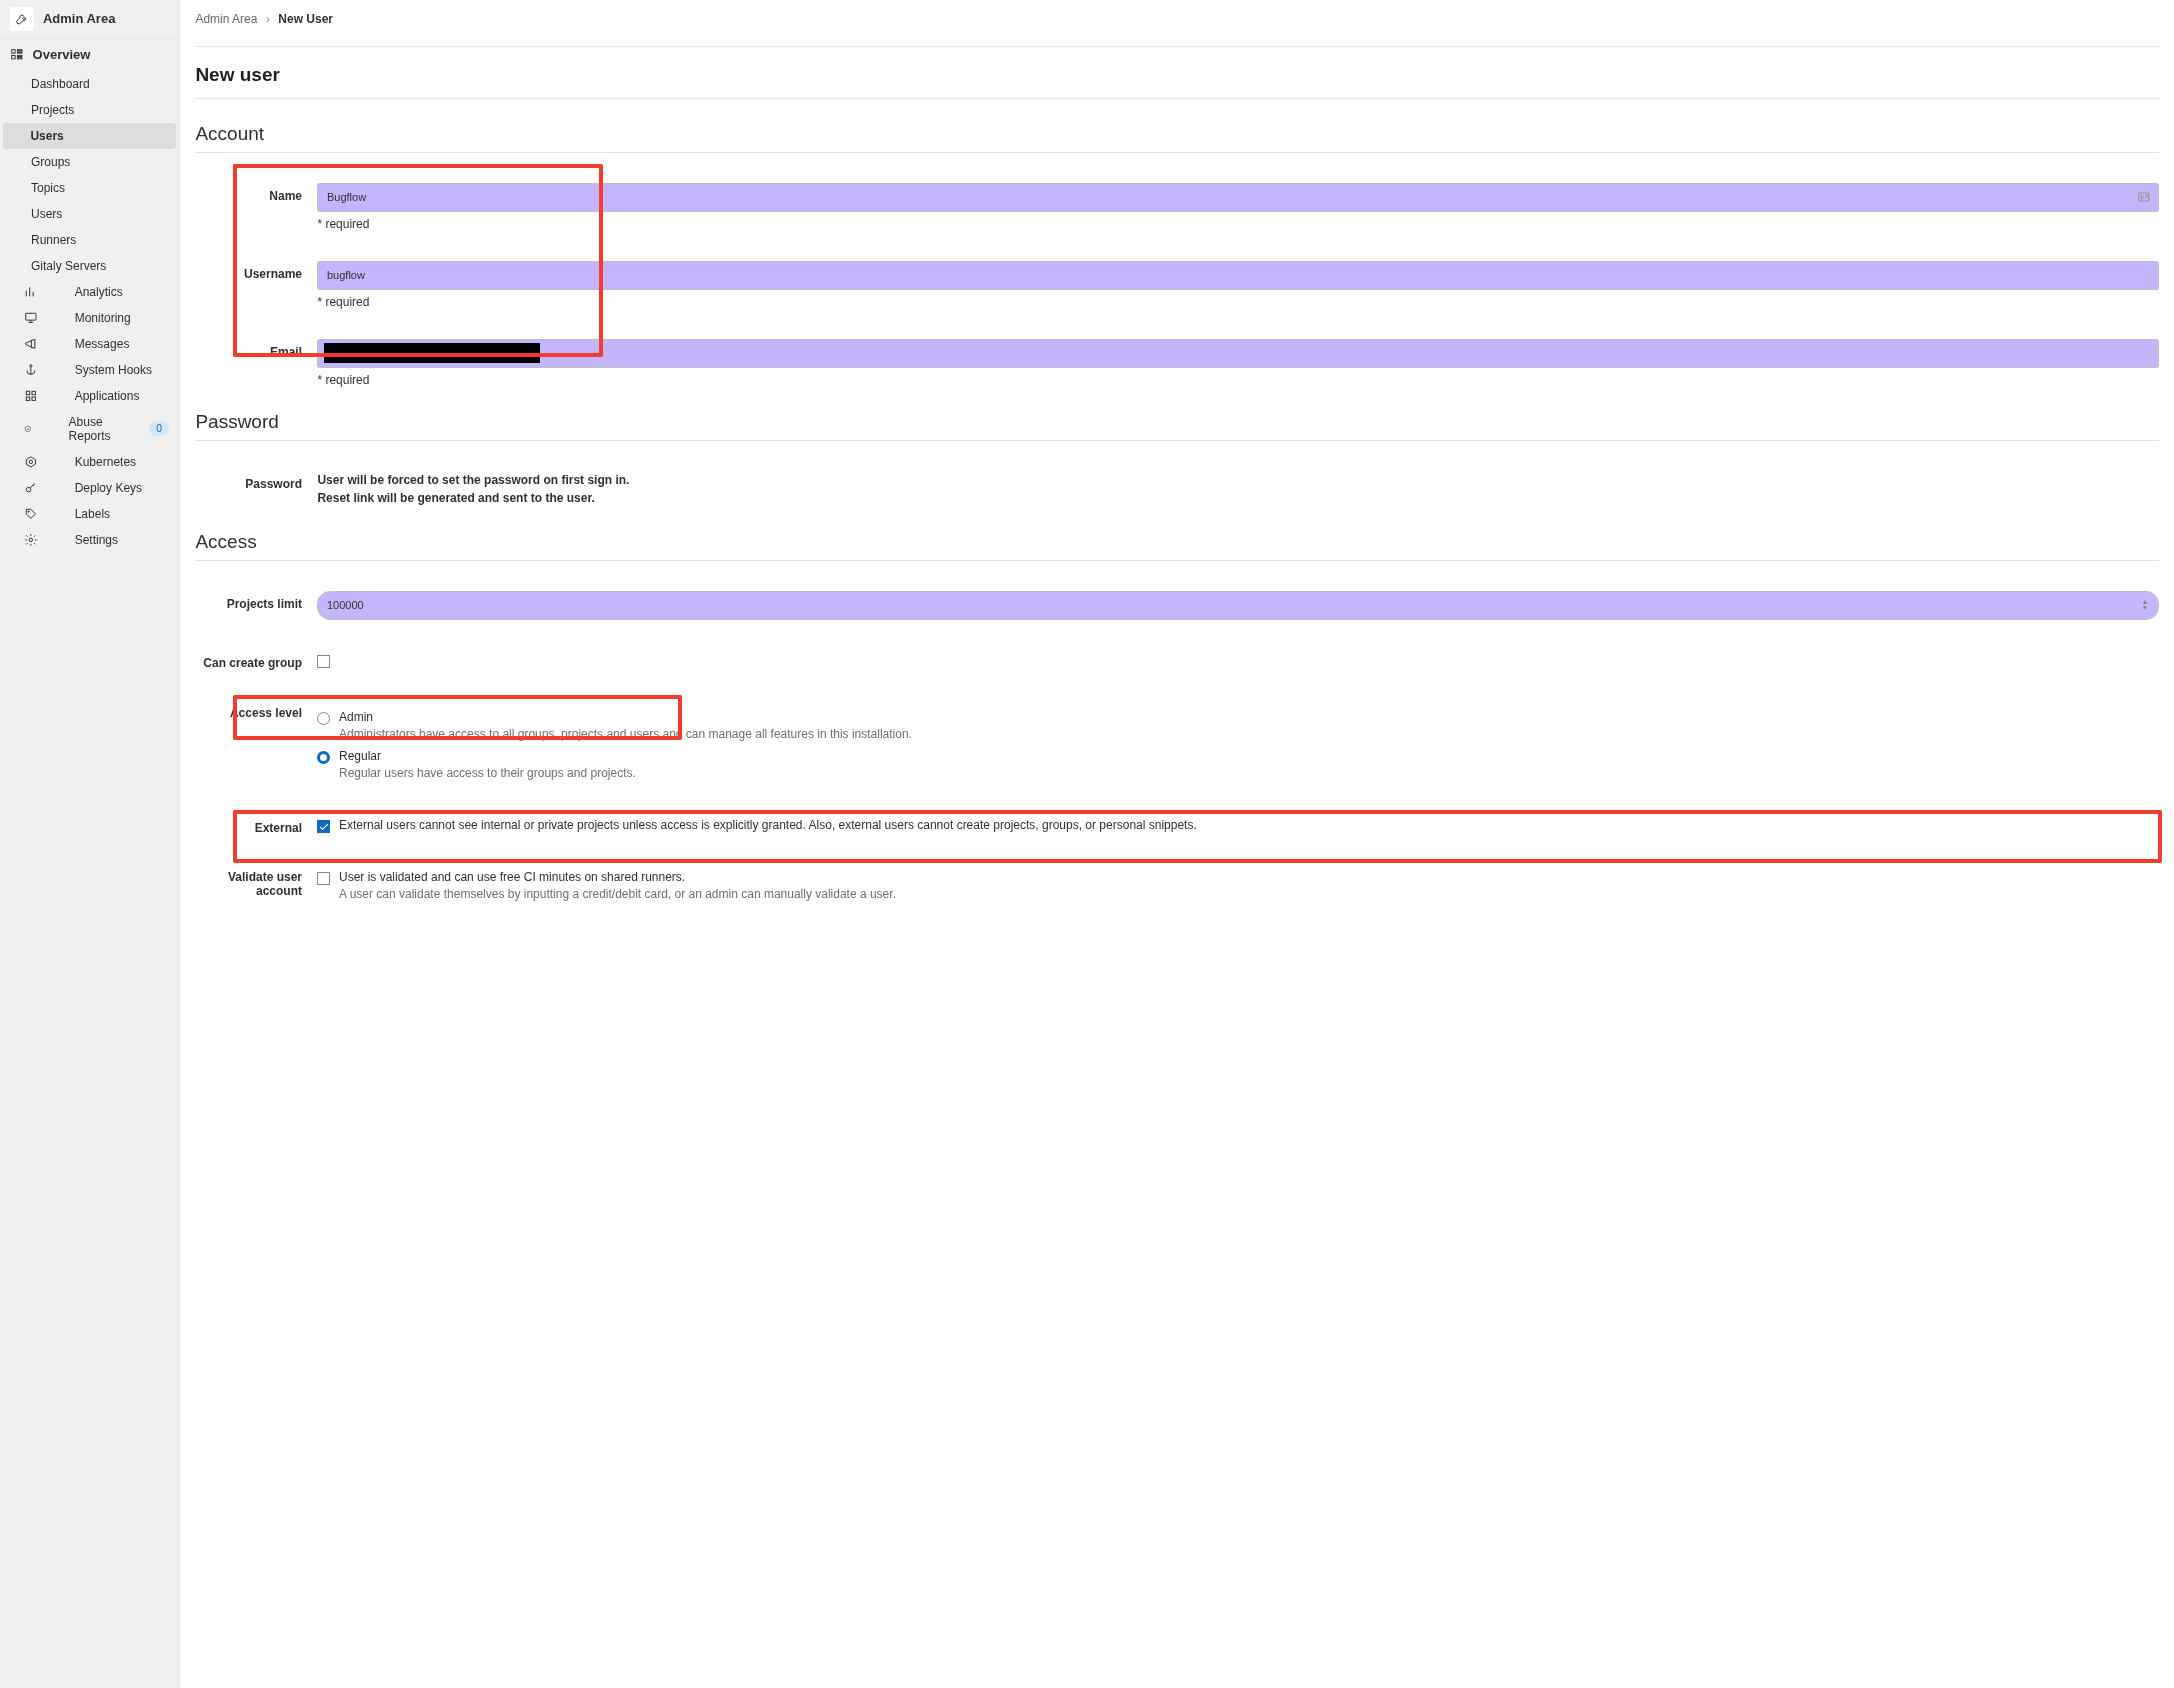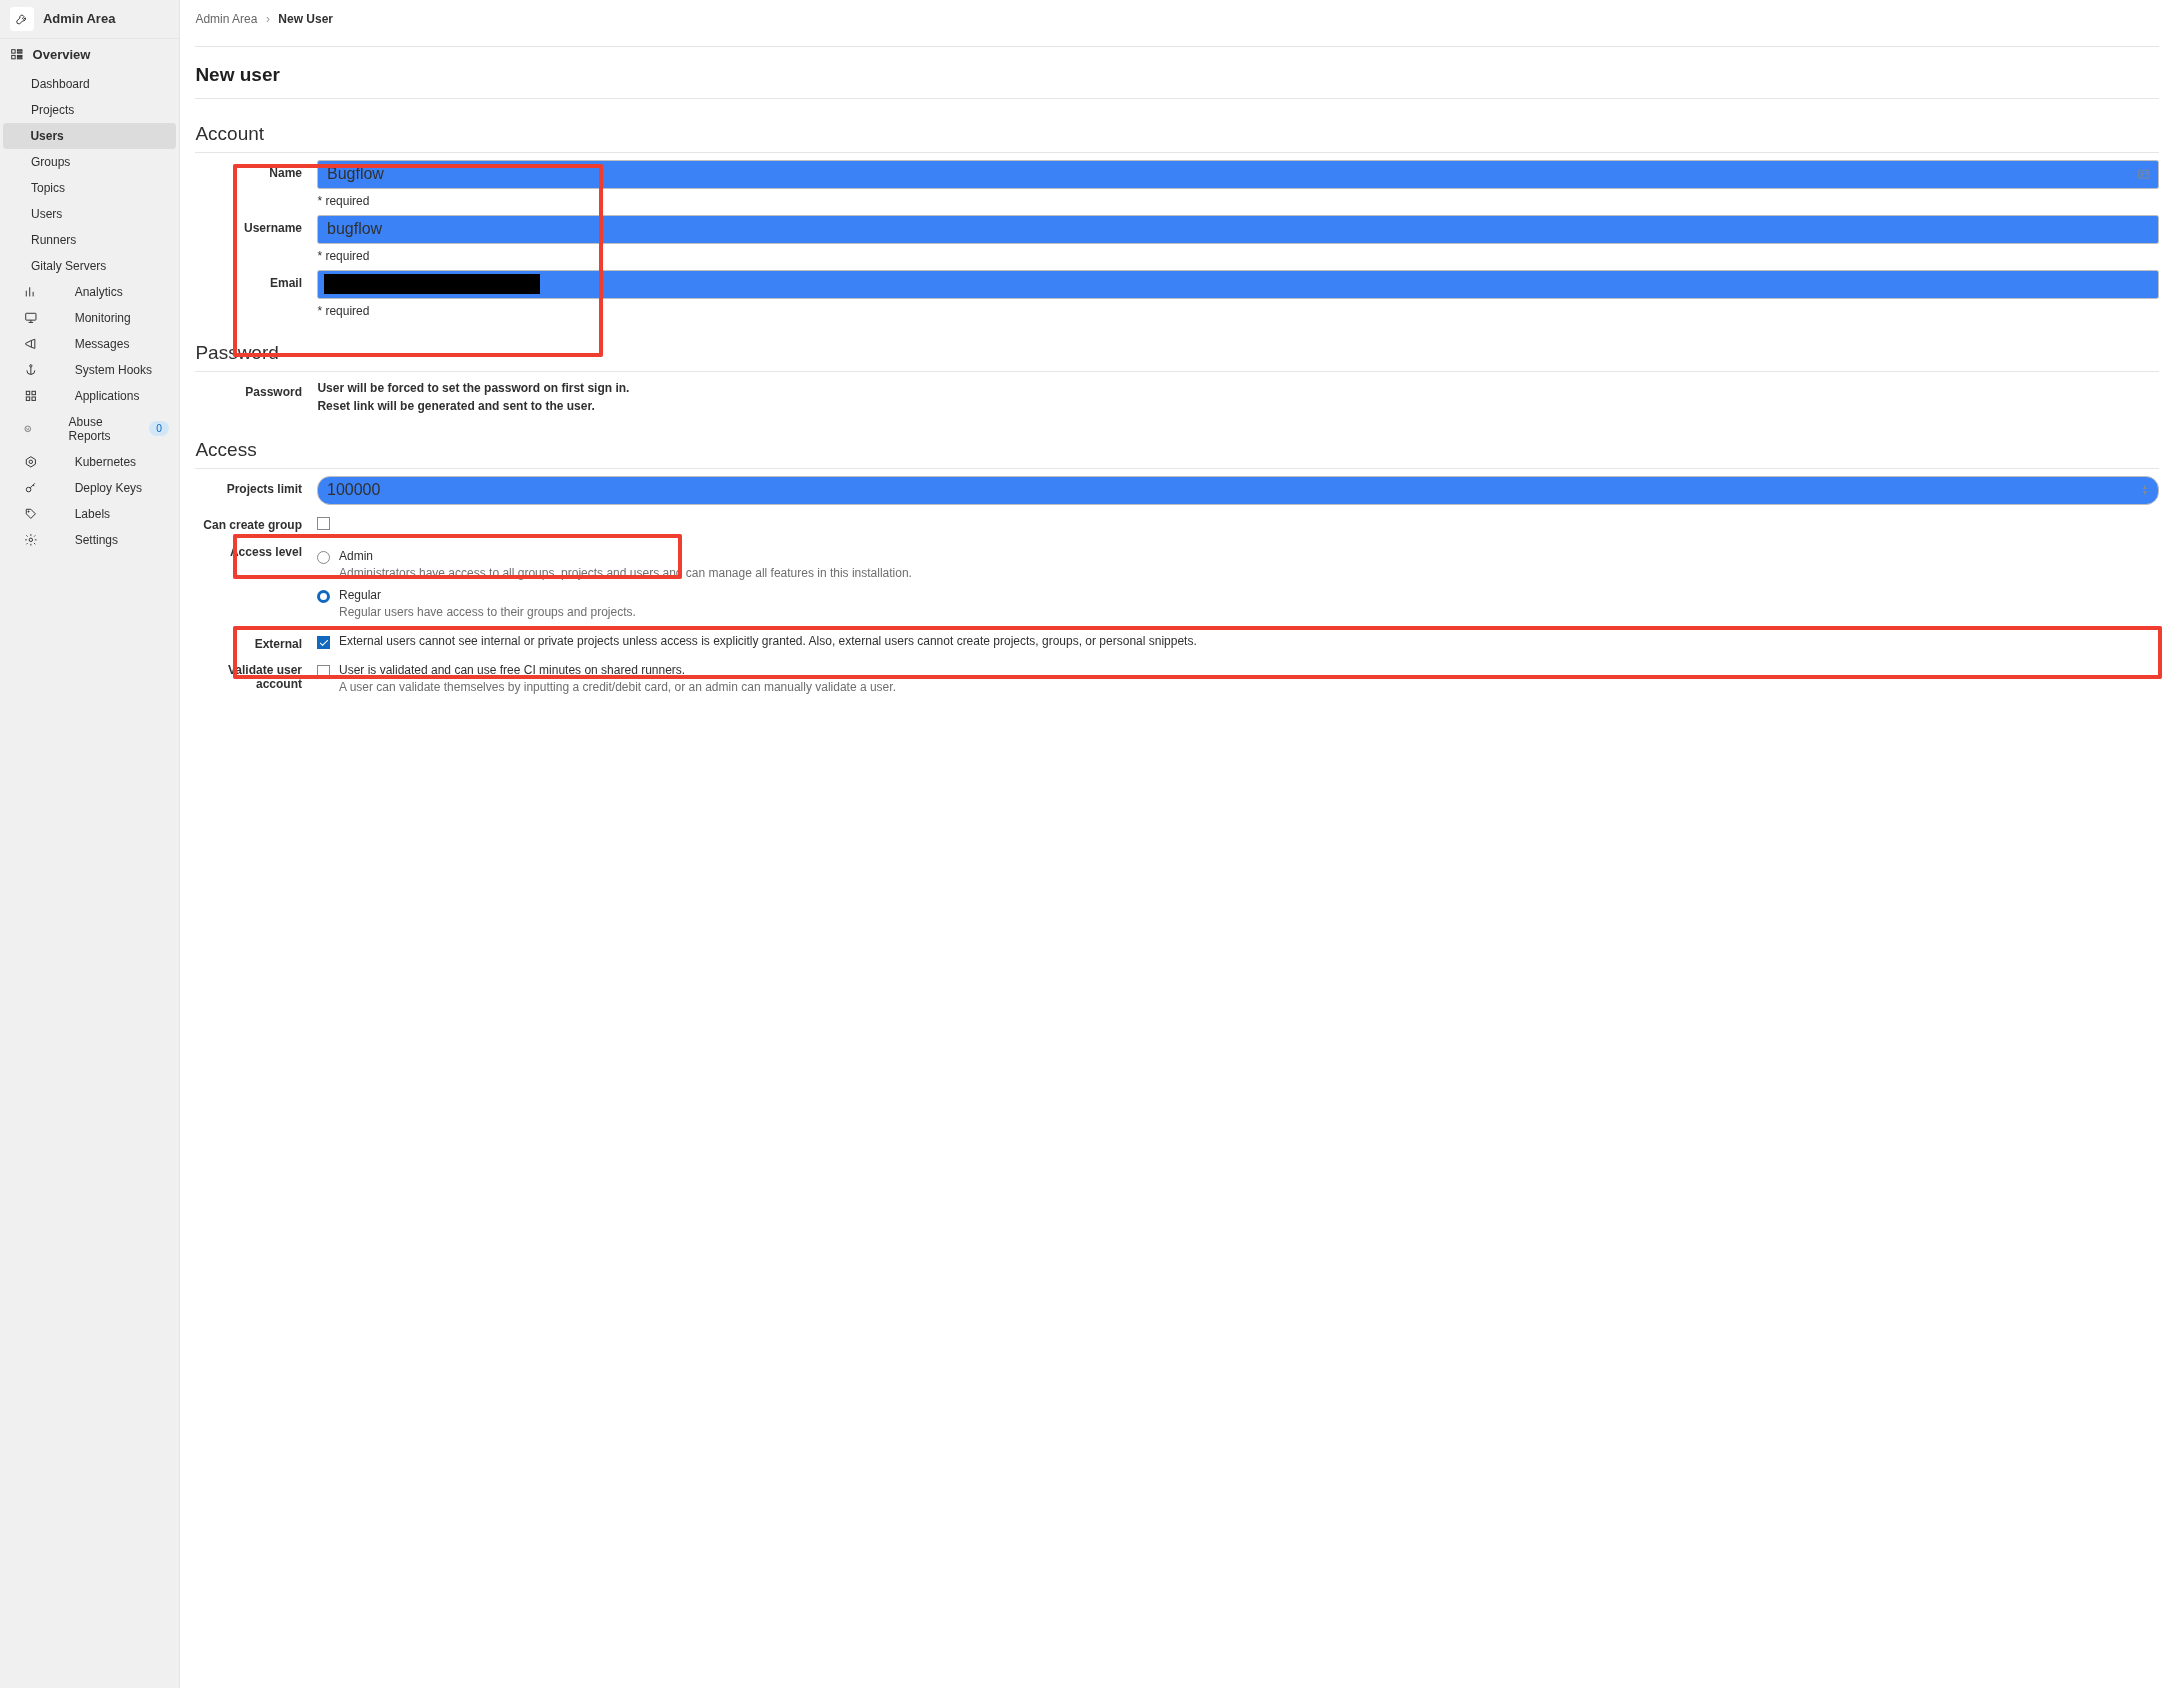--- a/index.html
+++ b/index.html
@@ -80,41 +80,41 @@
   }
   h2.section-title {
     font-size:19px; font-weight:400; color:#303030;
     margin-top:24px;
     padding-bottom:6.8px;
     border-bottom:0.9px solid #e5e5e5;
   }
   .form-row {
     display:flex;
     align-items:flex-start;
-    margin-top:7px;
+    margin-top:30px;
   }
   .form-label {
     width:122px;
     text-align:right;
     padding-right:15.4px;
     padding-top:6px;
     font-weight:700;
     color:#303030;
     flex-shrink:0;
   }
   .form-field { flex:1; }
   .text-input, .num-input {
     width:100%;
     height:29px;
     border:0.9px solid #bfbfbf;
     border-radius:2.6px;
     padding:0 8.6px;
-    font-size:16px;
+    font-size:11px;
     color:#303030;
-    background:#3b82f6;
+    background:#c4b5fd;
   }
   .text-input.with-icon { padding-right:29px; }
   .input-wrap { position:relative; }
   .input-icon {
     position:absolute; right:6.8px; top:50%; transform:translateY(-50%);
     width:15.4px;height:15.4px;
     display:flex;align-items:center;justify-content:center;
     color:#888;
   }
   .num-input { padding-right:6px;border-radius:13px; }

